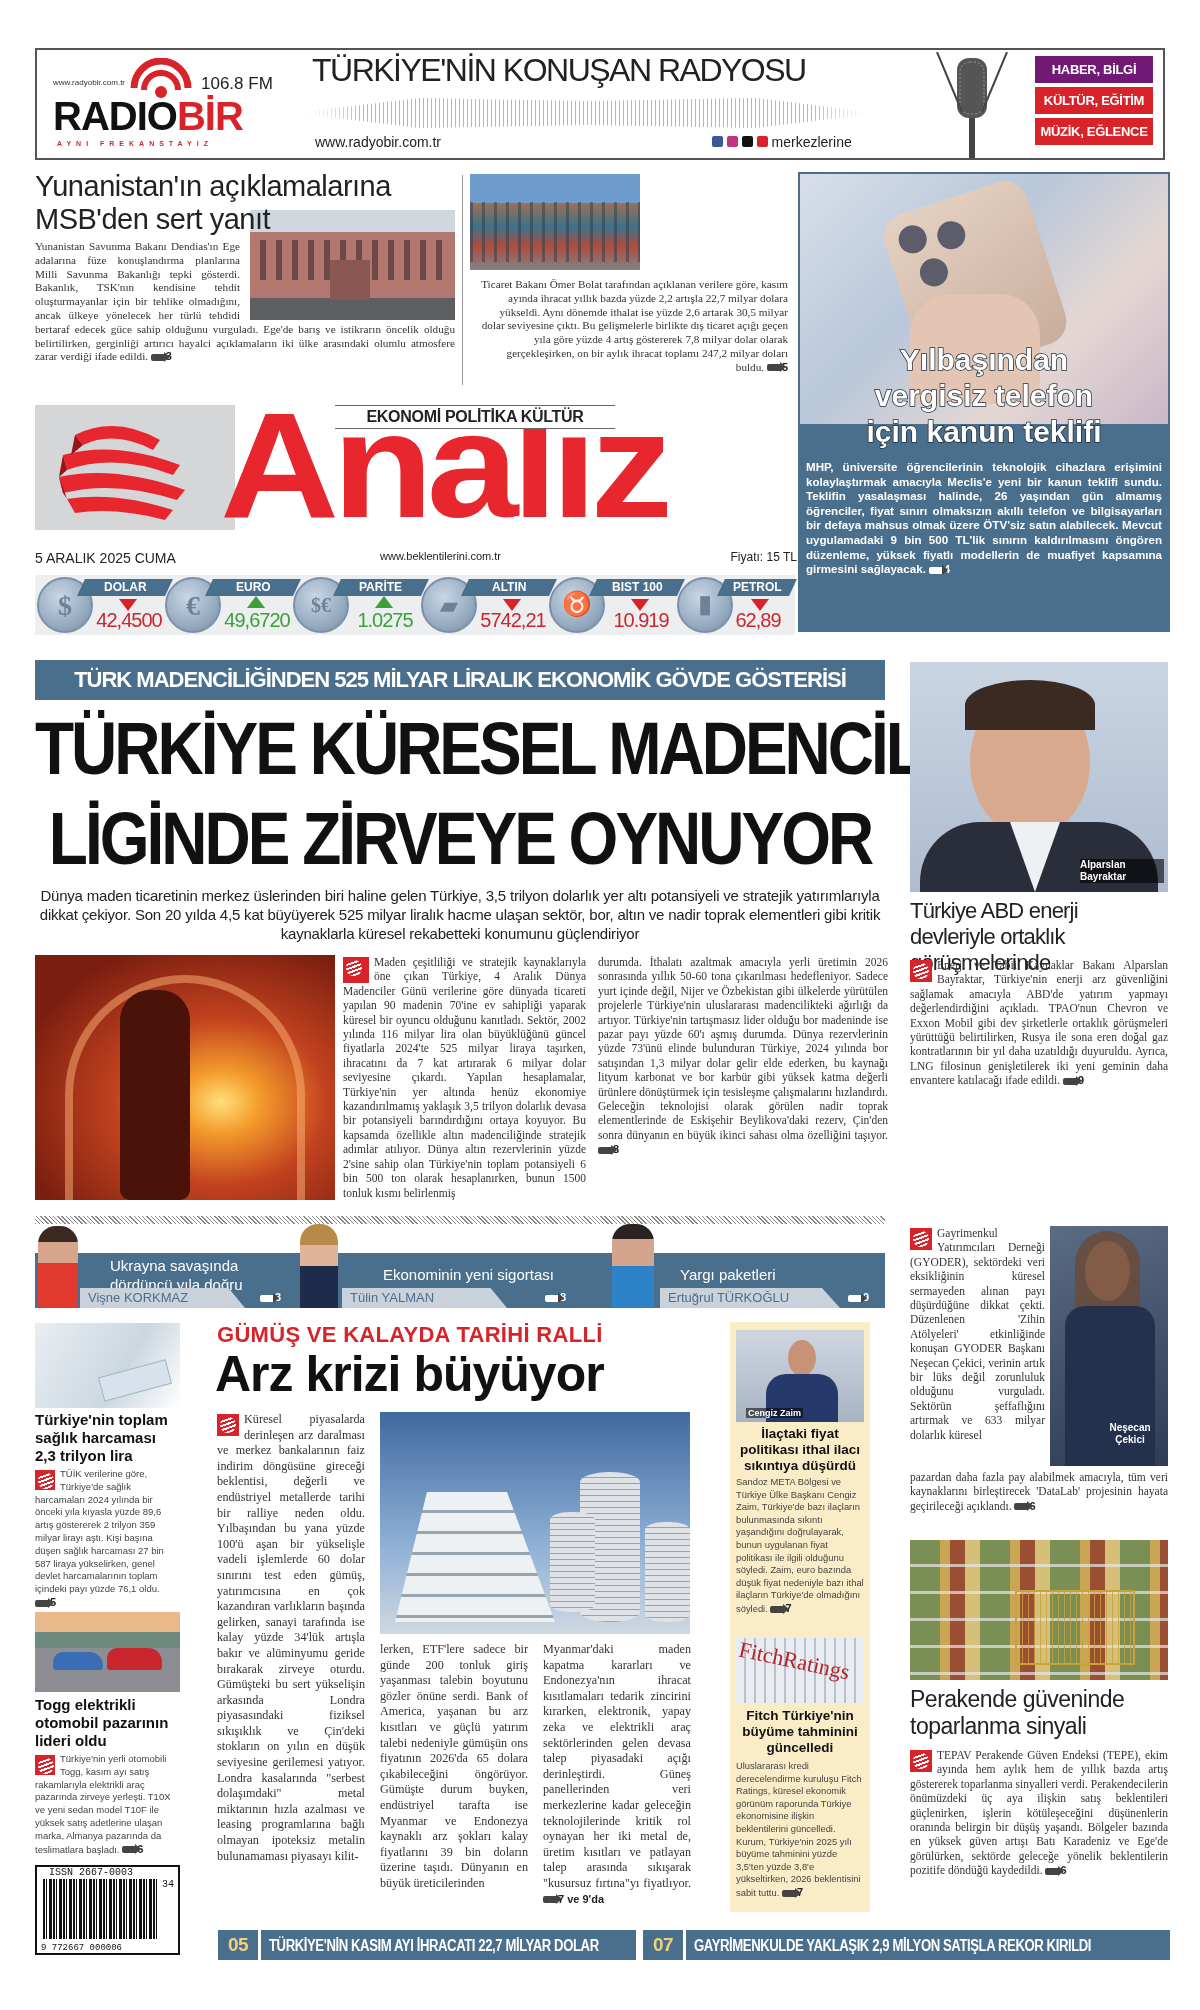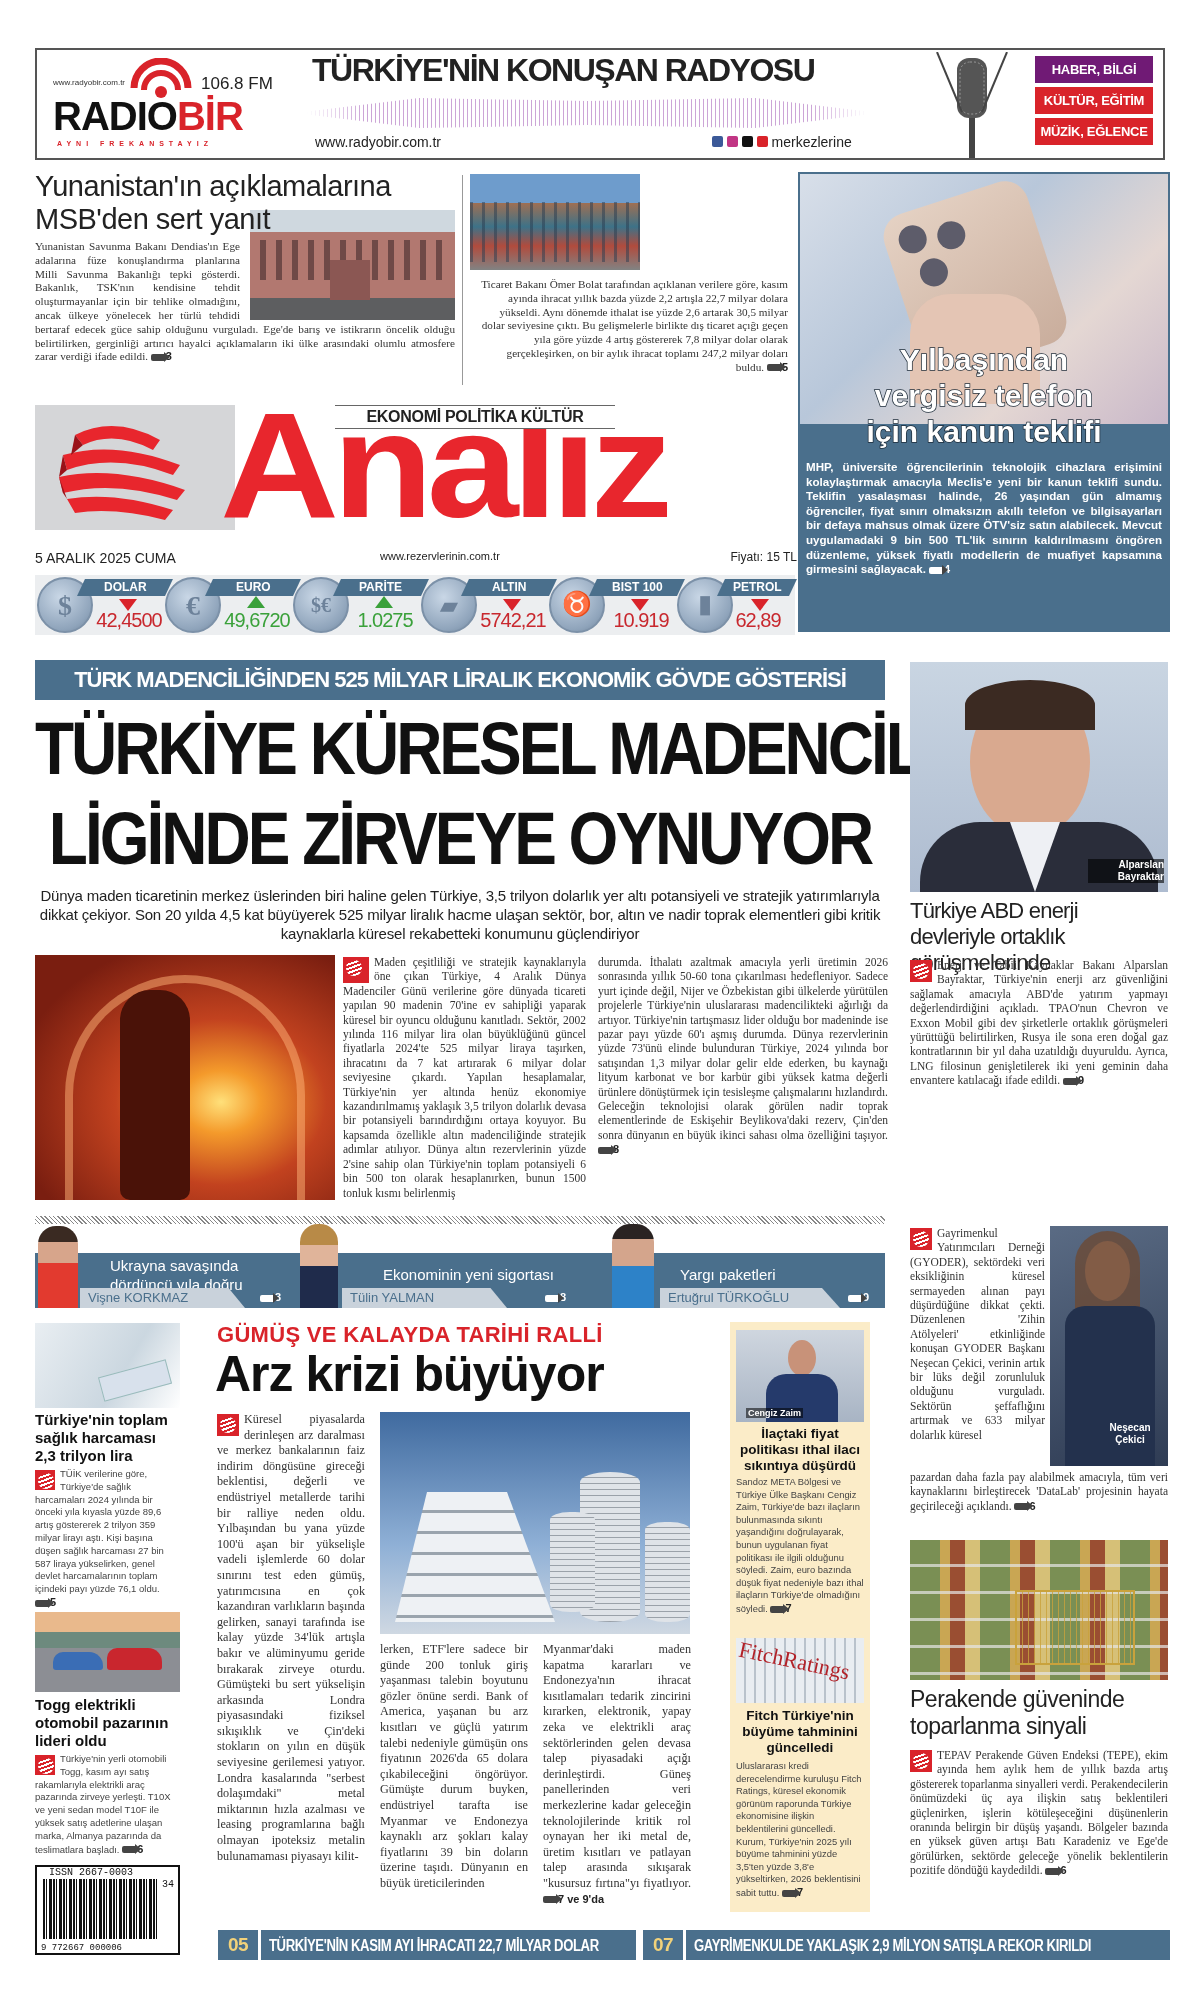--- a/index.html
+++ b/index.html
@@ -44,21 +44,21 @@
       <path d="M18 32 A17 17 0 0 1 52 32" fill="none" stroke="#d9232a" stroke-width="6"></path>
       <circle cx="35" cy="34" r="6" fill="#d9232a"></circle>
     </svg>
     <div class="abs sans" style="left:2px;top:22px;font-size:8px;color:#333">www.radyobir.com.tr</div>
     <div class="abs sans" style="left:150px;top:18px;font-size:17px;color:#222">106.8 FM</div>
     <div class="abs sans" style="left:2px;top:38px;font-size:40px;font-weight:bold;letter-spacing:-1px;line-height:44px">
       <span style="color:#111">RADIO</span><span style="color:#d9232a">BİR</span>
     </div>
     <div class="abs sans" style="left:6px;top:84px;font-size:7px;letter-spacing:5px;color:#d9232a;font-weight:bold">AYNI FREKANSTAYIZ</div>
   </div>
-  <div class="abs sans" style="left:275px;top:2px;font-size:32px;font-weight:bold;color:#222;letter-spacing:-1.5px;white-space:nowrap">TÜRKİYE'NİN KONUŞAN RADYOSU</div>
+  <div class="abs sans" style="left:275px;top:2px;font-size:32px;font-weight:normal;color:#222;letter-spacing:-1.5px;white-space:nowrap">TÜRKİYE'NİN KONUŞAN RADYOSU</div>
   <div class="abs" style="left:270px;top:48px;width:560px;height:30px;background:repeating-linear-gradient(90deg,#b77fc7 0 1px,transparent 1px 4px);opacity:.7;-webkit-mask:linear-gradient(90deg,transparent,#000 10%,#000 90%,transparent);clip-path:polygon(0 45%,20% 0,50% 10%,80% 0,100% 45%,100% 55%,80% 100%,50% 90%,20% 100%,0 55%)"></div>
   <div class="abs sans" style="left:278px;top:84px;font-size:14px;color:#222">www.radyobir.com.tr</div>
   <div class="abs sans" style="left:675px;top:84px;font-size:14px;color:#222;white-space:nowrap">
     <span style="display:inline-block;width:11px;height:11px;background:#3b5998;border-radius:2px"></span>
     <span style="display:inline-block;width:11px;height:11px;background:#c13584;border-radius:2px"></span>
     <span style="display:inline-block;width:11px;height:11px;background:#111;border-radius:2px"></span>
     <span style="display:inline-block;width:11px;height:11px;background:#d9232a;border-radius:2px"></span>
     <span>merkezlerine</span>
   </div>
   <svg class="abs" style="left:890px;top:2px" width="90" height="106" viewBox="0 0 90 106">
@@ -130,21 +130,21 @@
     </g>
     <g fill="#9a1219">
         <path d="M30 20 L38 30 L26 40 Z"></path>
         <path d="M18 40 L22 55 L14 62 Z"></path>
         <path d="M14 62 L18 78 L22 84 Z"></path>
       </g>
   </svg>
   <div class="sans" style="position:absolute;left:300px;top:5px;width:280px;text-align:center;font-size:16px;font-weight:bold;color:#222;border-top:1px solid #666;border-bottom:1px solid #666;padding:2px 0;background:#fff;z-index:2;letter-spacing:-0.3px">EKONOMİ POLİTİKA KÜLTÜR</div>
   <div class="sans" style="position:absolute;left:185px;top:-10px;font-size:150px;line-height:150px;font-weight:bold;color:#e8262d;letter-spacing:-6px;transform:scaleX(1.1);transform-origin:left">Analiz</div>
   <div class="sans" style="position:absolute;left:0;top:150px;font-size:14px;color:#222">5 ARALIK 2025 CUMA</div>
-  <div class="sans" style="position:absolute;left:345px;top:150px;font-size:11px;color:#222">www.rezervlerinin.com.tr</div>
+  <div class="sans" style="position:absolute;left:345px;top:150px;font-size:11px;color:#222">www.beklentilerini.com.tr</div>
   <div class="sans" style="position:absolute;right:-2px;top:150px;font-size:12px;color:#222">Fiyatı: 15 TL</div>
 </div>
 
 <div class="abs" style="left:35px;top:575px;width:760px;height:60px;background:#eceef0">
   <div class="tick" style="left:2px;width:135px">
     <div class="coin">
         <span>$</span>
       </div>
     <div class="tlabel"><span>DOLAR</span></div>
     <div class="tri-down"></div>
@@ -212,21 +212,21 @@
   <span class="cont"><span class="arr"></span><span>8</span></span>
 </div>
 
 <div class="abs" style="left:910px;top:662px;width:258px;height:460px">
   <div class="photo" style="left:0;top:0;width:258px;height:230px;background:linear-gradient(180deg,#c9d5e2,#aebcd0)">
     <div style="position:absolute;left:60px;top:25px;width:120px;height:150px;border-radius:50%;background:#d9a98f"></div>
     <div style="position:absolute;left:55px;top:18px;width:130px;height:50px;border-radius:50% 50% 0 0;background:#3b2a22"></div>
     <div style="position:absolute;left:10px;top:160px;width:238px;height:80px;background:#2a2d3a;border-radius:60px 60px 0 0"></div>
     <div style="position:absolute;left:100px;top:160px;width:50px;height:70px;background:#eef0f4;clip-path:polygon(0 0,100% 0,50% 100%)"></div>
   </div>
-  <div class="sans" style="position:absolute;right:4px;top:197px;width:76px;font-size:10px;line-height:12px;color:#fff;font-weight:bold;text-align:right;background:rgba(0,0,0,.6)">Alparslan Bayraktar</div>
+  <div class="sans" style="position:absolute;right:4px;top:197px;width:84px;font-size:10px;line-height:12px;color:#fff;font-weight:bold;text-align:left;background:rgba(0,0,0,.6)">Alparslan Bayraktar</div>
   <div class="cond" style="position:absolute;left:0;top:236px;width:258px;font-size:22px;line-height:26px;color:#222;letter-spacing:-0.8px">Türkiye ABD enerji devleriyle ortaklık görüşmelerinde</div>
   <div class="body-text" style="position:absolute;left:0;top:296px;width:258px">
     <span class="logo-mini"></span>
     <span>Enerji ve Tabii Kaynaklar Bakanı Alparslan Bayraktar, Türkiye'nin enerji arz güvenliğini sağlamak amacıyla ABD'de yatırım yapmayı değerlendirdiğini açıkladı. TPAO'nun Chevron ve Exxon Mobil gibi dev şirketlerle ortaklık görüşmeleri yürüttüğü belirtilirken, Rusya ile sona eren doğal gaz kontratlarının bir yıl daha uzatıldığı duyuruldu. Ayrıca, LNG filosinun genişletilerek iki yeni geminin daha envantere katılacağı ifade edildi.</span>
     <span class="cont"><span class="arr"></span><span>9</span></span>
   </div>
 </div>
 
 <div class="abs" style="left:910px;top:1160px;width:258px;height:370px">
   <div class="photo" style="left:140px;top:66px;width:118px;height:240px;background:linear-gradient(160deg,#5a6b84,#2f3c54)">

